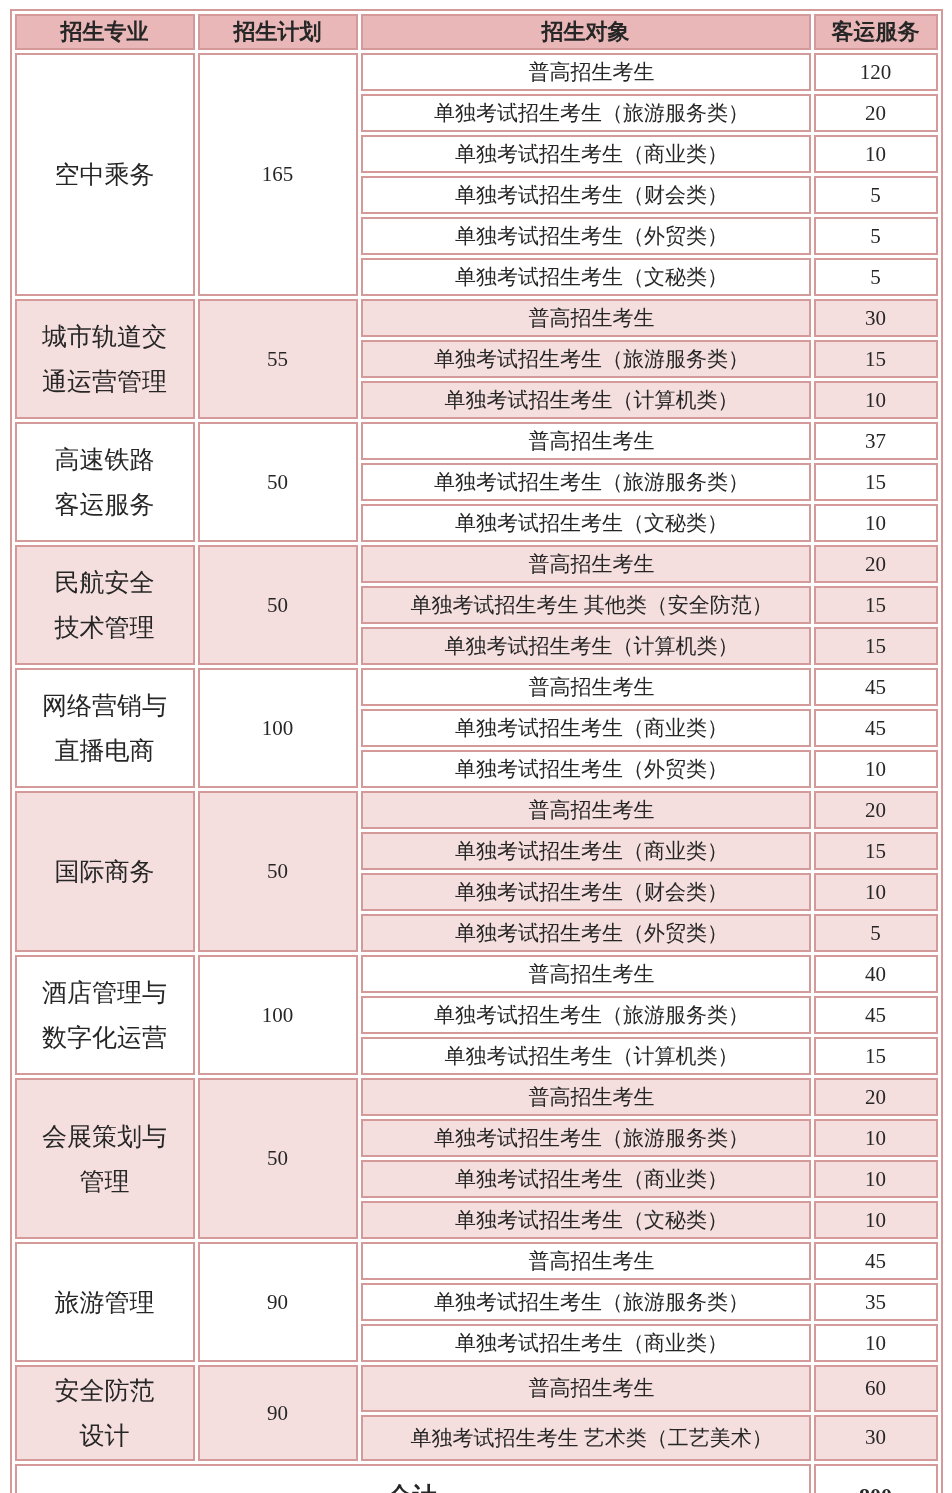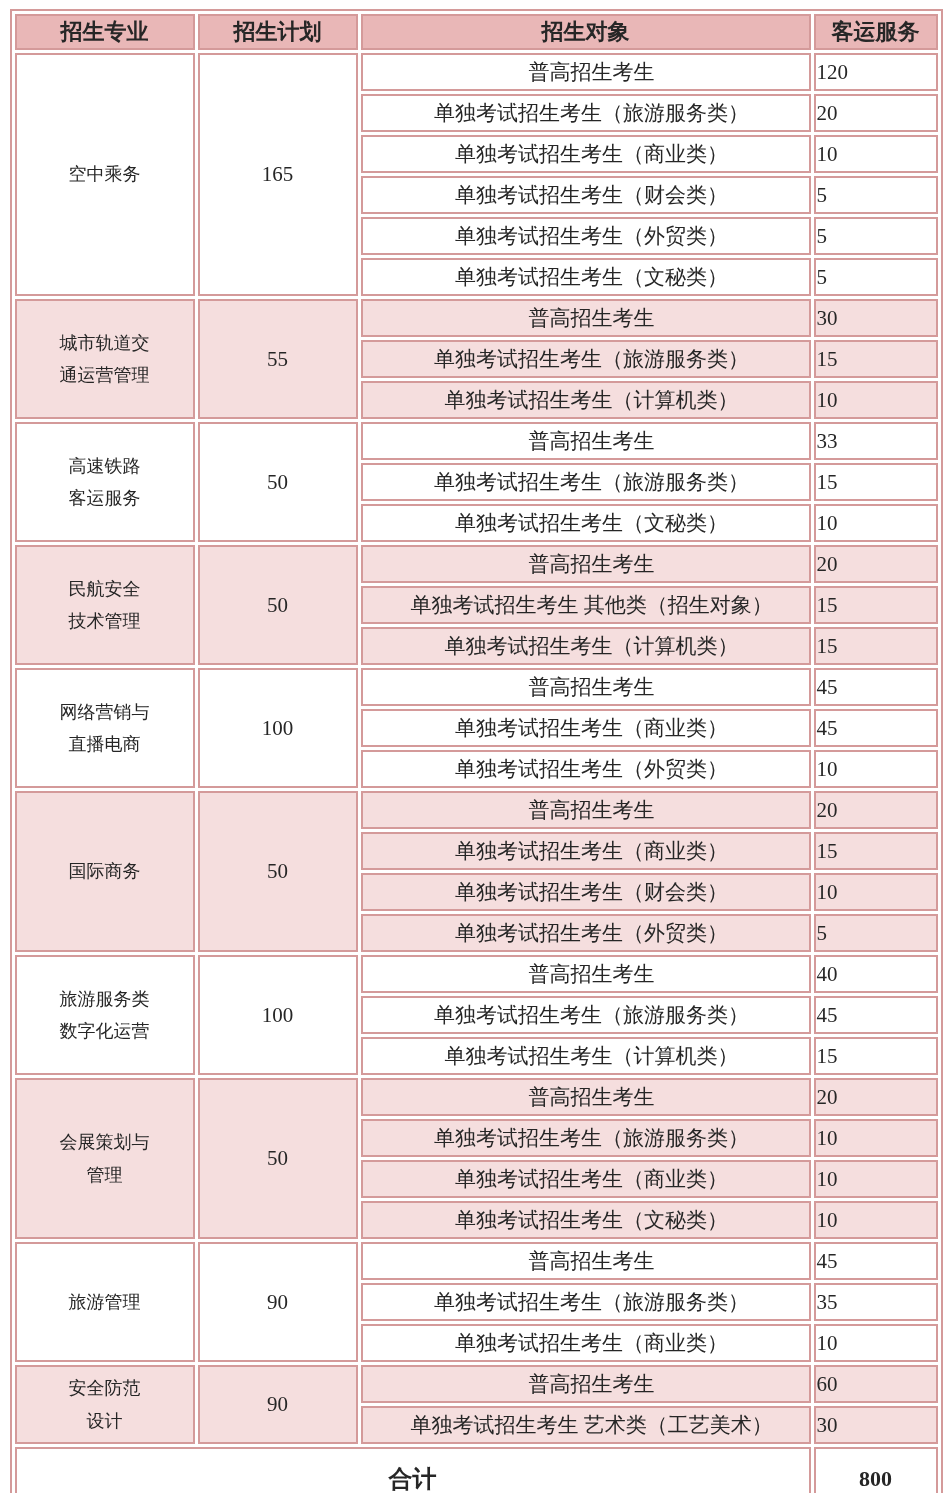--- a/index.html
+++ b/index.html
@@ -37,27 +37,27 @@
   th{
     height:36px;
     font-size:22px;
     font-weight:bold;
     text-align:center;
     background:var(--header-bg);
   }
   td{height:38px;font-size:21px;}
   td.major{
     text-align:center;
-    font-size:18px;
+    font-size:25px;
     line-height:1.8;
     white-space:pre-line;
   }
   td.plan{text-align:center;}
   td.target{text-align:center;padding-left:13px;}
-  td.count{text-align:left;}
+  td.count{text-align:center;}
   td.pink{background:var(--pink-bg);}
   td.total-label{
     height:64px;text-align:center;
     font-size:24px;font-weight:bold;
   }
   td.total-value{
     height:64px;text-align:center;
     font-size:22px;font-weight:bold;
   }
 </style>
@@ -119,39 +119,39 @@
       </tr>
       <tr>
         <td class="target pink">单独考试招生考生（计算机类）</td>
         <td class="count pink">10</td>
       </tr>
       <tr>
         <td class="major" rowspan="3">高速铁路
 客运服务</td>
         <td class="plan" rowspan="3">50</td>
         <td class="target">普高招生考生</td>
-        <td class="count">33</td>
+        <td class="count">37</td>
       </tr>
       <tr>
         <td class="target">单独考试招生考生（旅游服务类）</td>
         <td class="count">15</td>
       </tr>
       <tr>
         <td class="target">单独考试招生考生（文秘类）</td>
         <td class="count">10</td>
       </tr>
       <tr>
         <td class="major pink" rowspan="3">民航安全
 技术管理</td>
         <td class="plan pink" rowspan="3">50</td>
         <td class="target pink">普高招生考生</td>
         <td class="count pink">20</td>
       </tr>
       <tr>
-        <td class="target pink">单独考试招生考生 其他类（招生对象）</td>
+        <td class="target pink">单独考试招生考生 其他类（安全防范）</td>
         <td class="count pink">15</td>
       </tr>
       <tr>
         <td class="target pink">单独考试招生考生（计算机类）</td>
         <td class="count pink">15</td>
       </tr>
       <tr>
         <td class="major" rowspan="3">网络营销与
 直播电商</td>
         <td class="plan" rowspan="3">100</td>
@@ -178,21 +178,21 @@
       </tr>
       <tr>
         <td class="target pink">单独考试招生考生（财会类）</td>
         <td class="count pink">10</td>
       </tr>
       <tr>
         <td class="target pink">单独考试招生考生（外贸类）</td>
         <td class="count pink">5</td>
       </tr>
       <tr>
-        <td class="major" rowspan="3">旅游服务类
+        <td class="major" rowspan="3">酒店管理与
 数字化运营</td>
         <td class="plan" rowspan="3">100</td>
         <td class="target">普高招生考生</td>
         <td class="count">40</td>
       </tr>
       <tr>
         <td class="target">单独考试招生考生（旅游服务类）</td>
         <td class="count">45</td>
       </tr>
       <tr>

